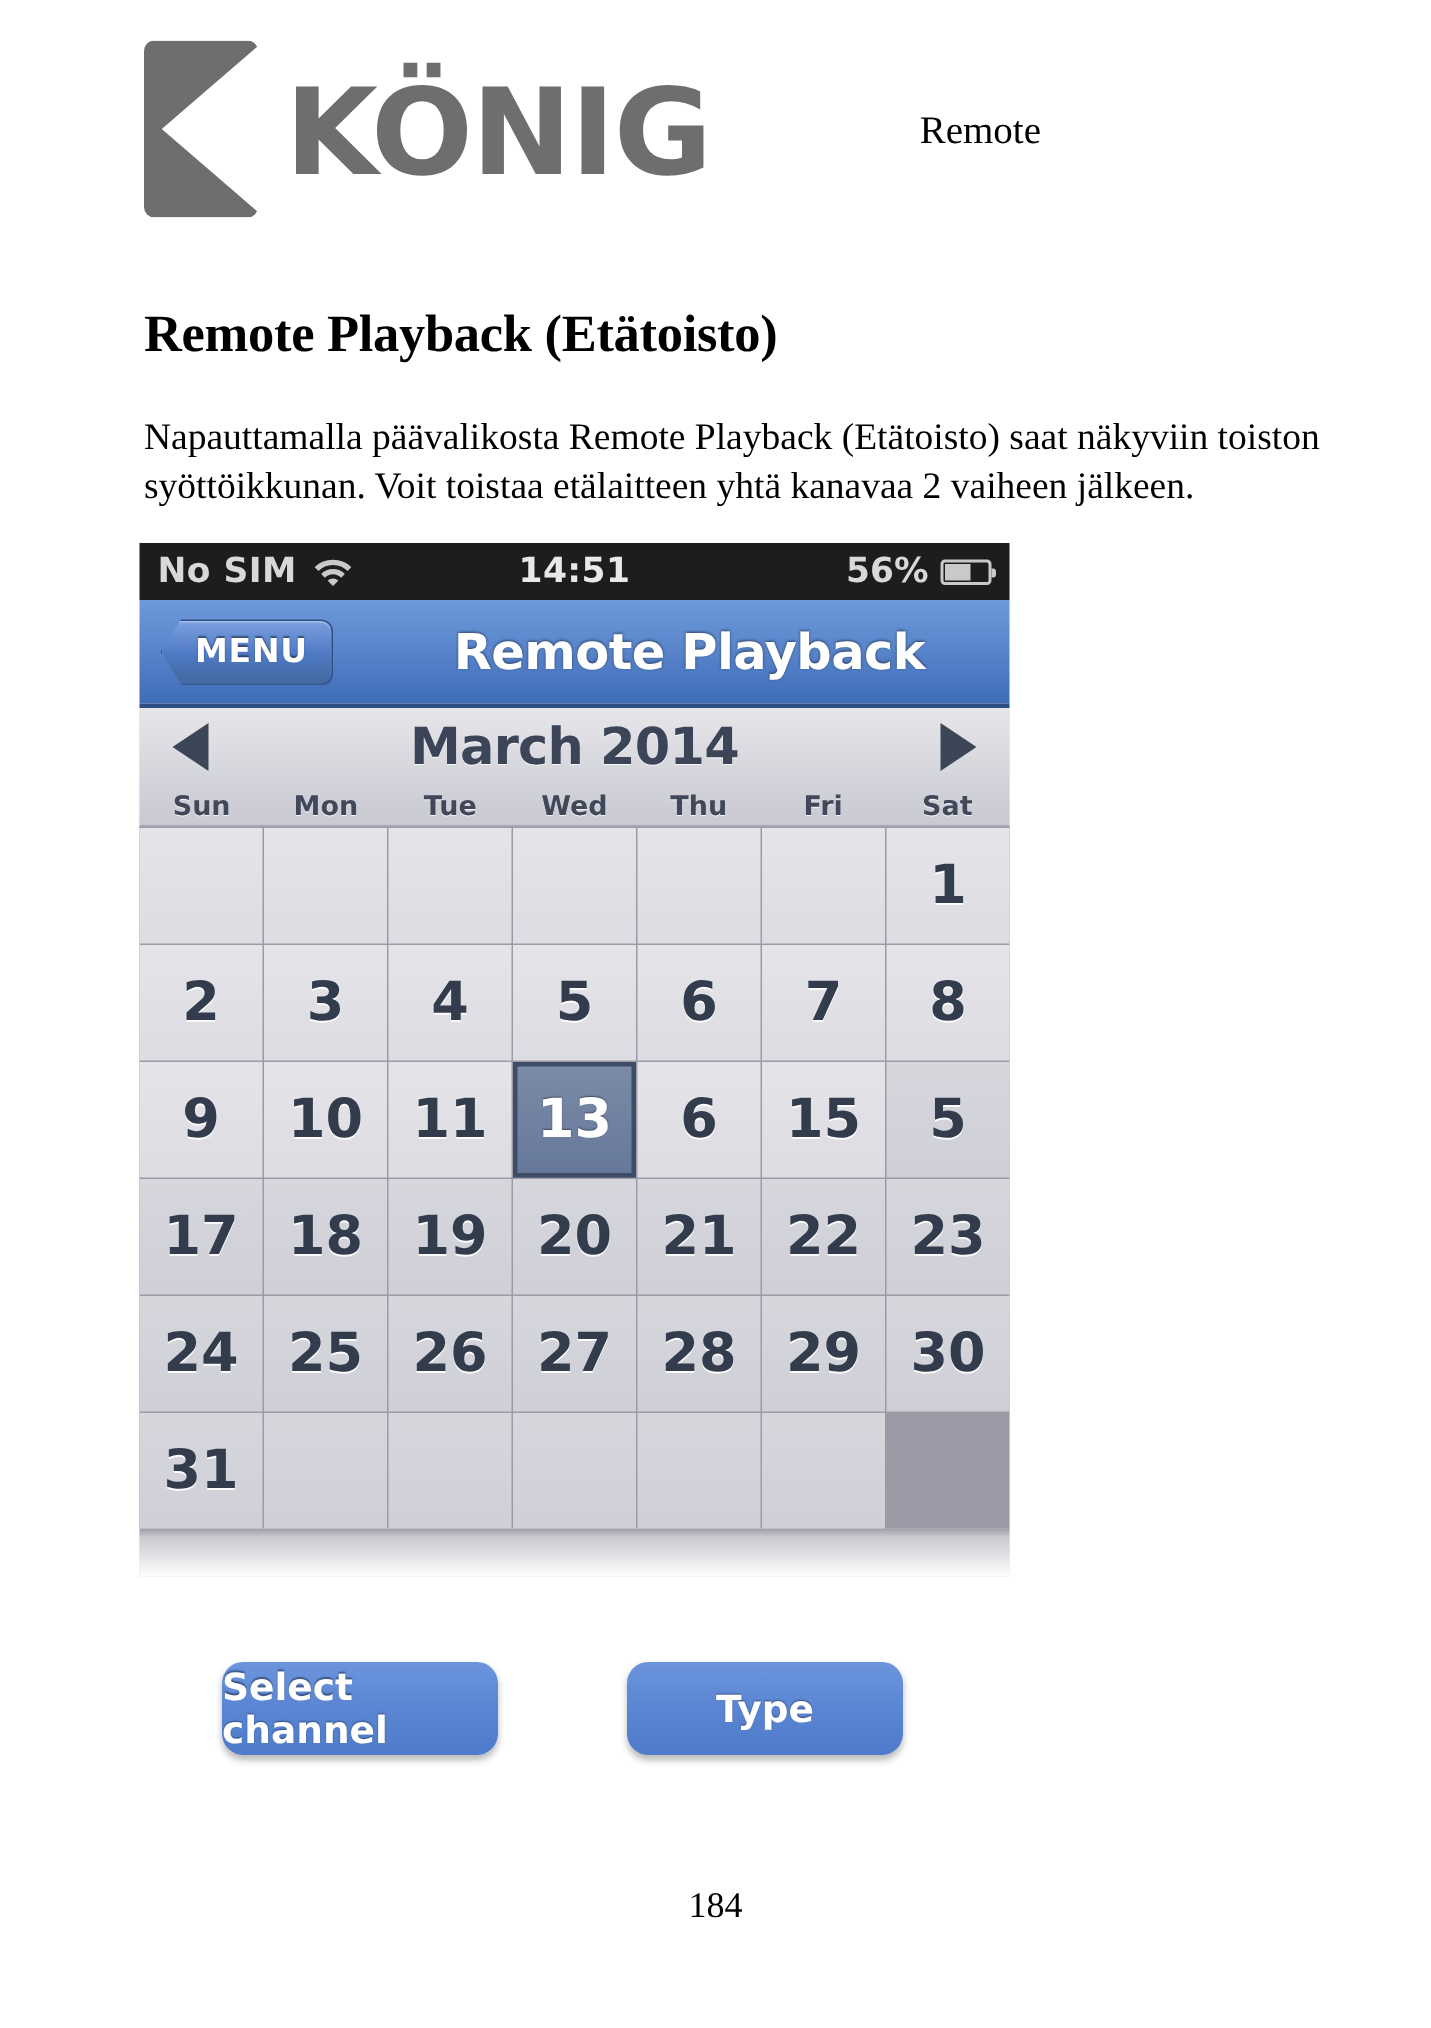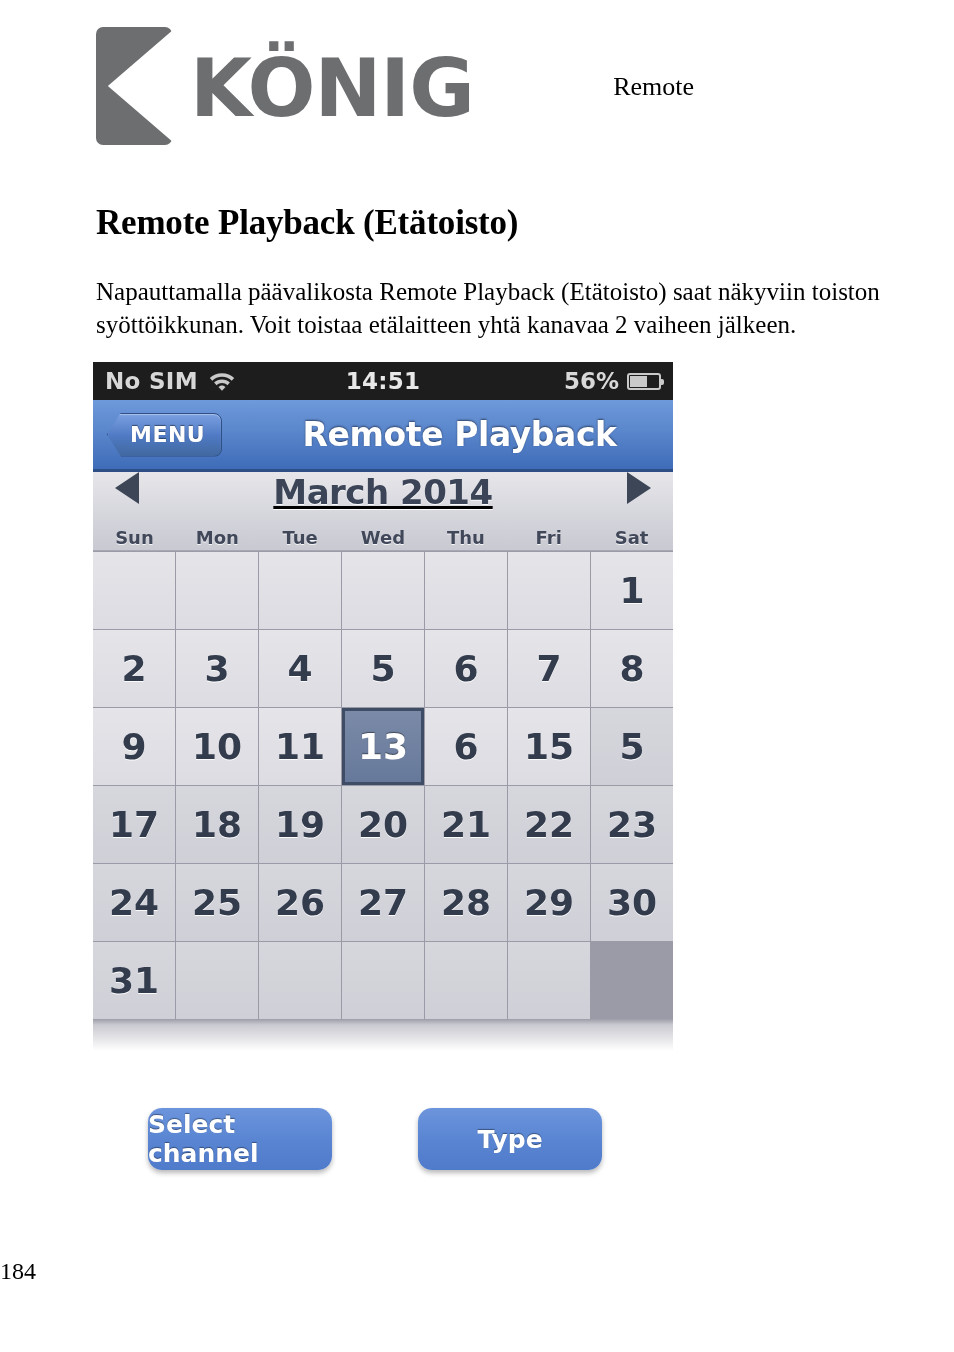--- a/index.html
+++ b/index.html
@@ -217,24 +217,24 @@
 
   
   #calendar {
     background: #d9d9df;
     position: relative;
   }
   #month-bar {
     height: 52px;
     background: linear-gradient(to bottom, #e6e6ea 0%, #d2d2da 100%);
     display: flex;
+    align-items: center;
     justify-content: space-between;
     padding: 0 22px;
     box-sizing: border-box;
-    text-decoration: underline;
   }
   .month-arrow {
     width: 0; height: 0;
     cursor: pointer;
   }
   #prev-month-arrow {
     border-top: 16px solid transparent;
     border-bottom: 16px solid transparent;
     border-right: 24px solid #3c4656;
   }
@@ -333,20 +333,21 @@
     width: 184px;
     height: 62px;
   }
 
   
   #page-number {
     position: absolute;
     left: 0;
     top: 1258px;
     width: 954px;
+    text-align: center;
     font-family: "Liberation Serif", serif;
     font-size: 24px;
     color: #000;
   }
 </style>
 </head>
 <body>
 
 <div id="page-header">
   <div id="logo-block">

